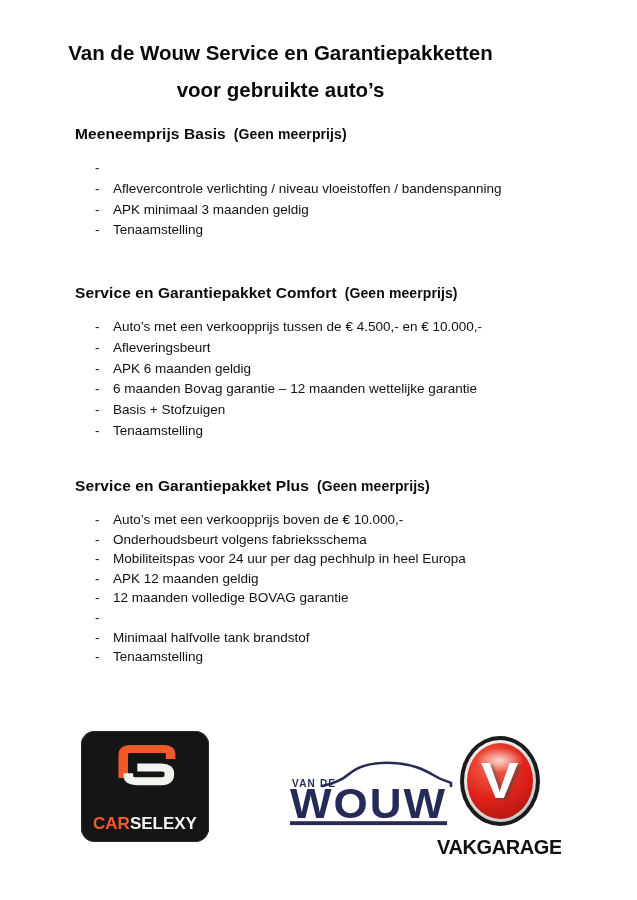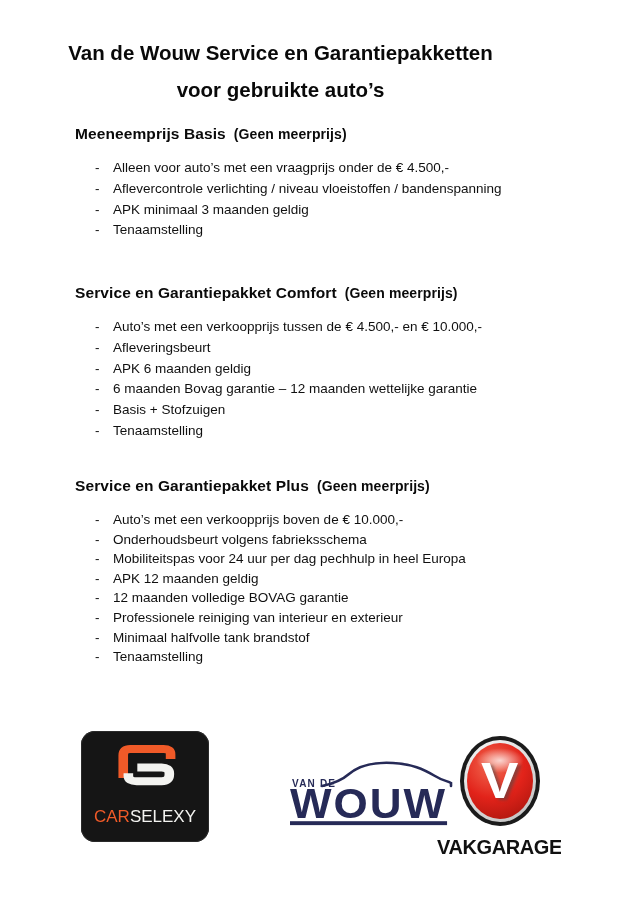--- a/index.html
+++ b/index.html
@@ -17,21 +17,21 @@
   ul.items { list-style:none; margin-top:15px; padding-left:20px; }
   li.item { display:flex; font-size:13.5px; line-height:20.8px; color:#101010; }
   .sec3 li.item { line-height:19.6px; }
   .dash { width:18px; flex:0 0 18px; }
   
   .logo-strip { position:absolute; left:0; top:0; width:100%; height:100%; pointer-events:none; }
   
   .cs-box { position:absolute; left:81px; top:731px; width:128px; height:111px;
     background:#151515; border-radius:14px; box-shadow:0 0 0 1px #2a2a2a inset; }
   .cs-mono { display:block; margin:10px auto 0 auto; }
-  .cs-word { margin-top:13px; text-align:center; font-size:17px; font-weight:normal;
+  .cs-word { margin-top:20px; text-align:center; font-size:17px; font-weight:bold;
     letter-spacing:0px; white-space:nowrap; }
   .cs-car { color:#f05a28; }
   .cs-selexy { color:#f3f3f0; }
   
   .wouw { position:absolute; left:246px; top:761px; width:168px; height:72px; color:#262a57;margin-left:44px; }
   .wouw-car { position:absolute; left:30px; top:0px; }
   .wouw-small { position:absolute; left:2px; top:17px; font-size:10px; font-weight:bold;
     letter-spacing:1.2px; white-space:nowrap; }
   .wouw-big { position:absolute; left:0px; top:21px; font-size:44px; font-weight:bold;
     line-height:1; letter-spacing:2px; white-space:nowrap; transform:scaleY(.98); transform-origin:left top;text-decoration:underline; }
@@ -62,21 +62,20 @@
     <div>voor gebruikte auto’s</div>
   </div>
 
   <div class="section sec1">
     <div class="sec-head">
       <span>Meeneemprijs Basis</span><span class="note">(Geen meerprijs)</span>
     </div>
     <ul class="items">
       <li class="item">
           <span class="dash">-</span>
-          <span>Alleen voor auto’s met een vraagprijs onder de € 4.500,-</span>
         </li>
       <li class="item">
           <span class="dash">-</span>
           <span>Aflevercontrole verlichting / niveau vloeistoffen / bandenspanning</span>
         </li>
       <li class="item">
           <span class="dash">-</span>
           <span>APK minimaal 3 maanden geldig</span>
         </li>
       <li class="item">
@@ -138,21 +137,20 @@
       <li class="item">
           <span class="dash">-</span>
           <span>APK 12 maanden geldig</span>
         </li>
       <li class="item">
           <span class="dash">-</span>
           <span>12 maanden volledige BOVAG garantie</span>
         </li>
       <li class="item">
           <span class="dash">-</span>
-          <span>Professionele reiniging van interieur en exterieur</span>
         </li>
       <li class="item">
           <span class="dash">-</span>
           <span>Minimaal halfvolle tank brandstof</span>
         </li>
       <li class="item">
           <span class="dash">-</span>
           <span>Tenaamstelling</span>
         </li>
     </ul>

